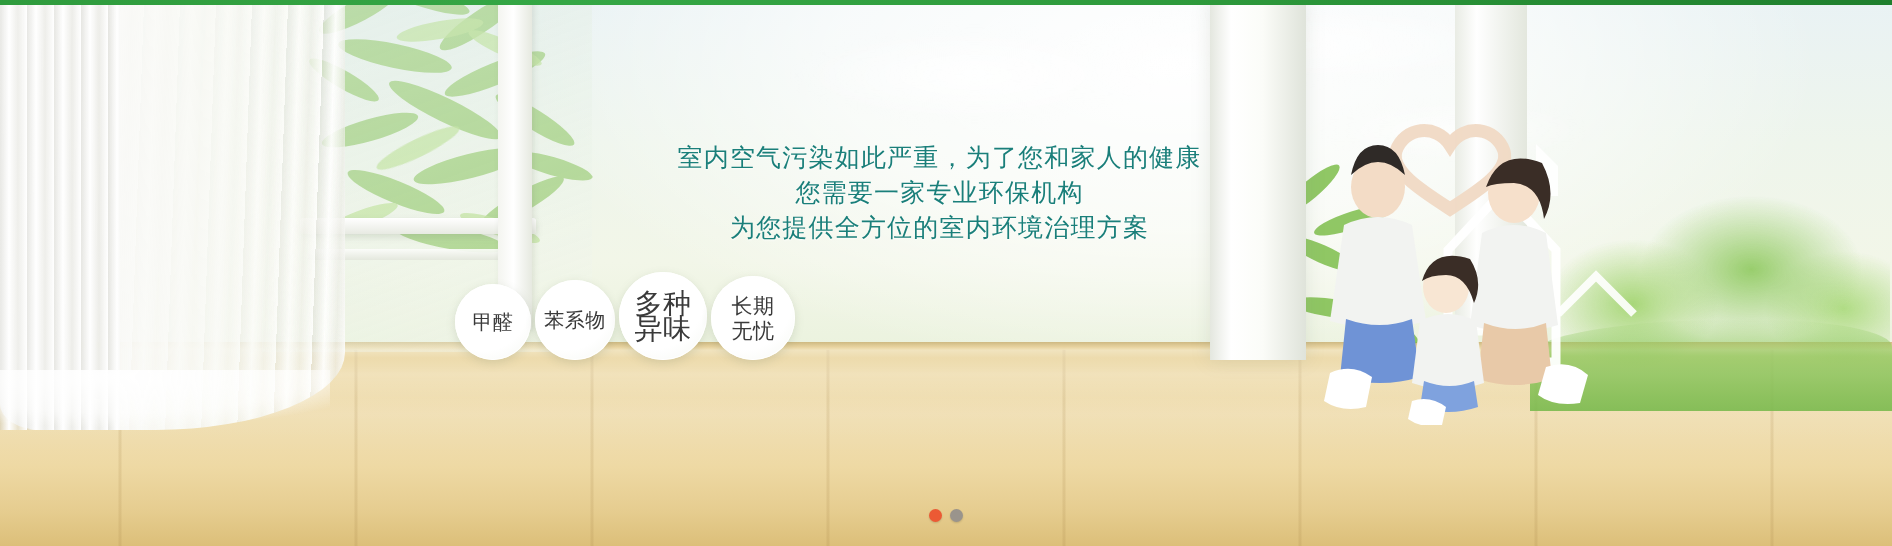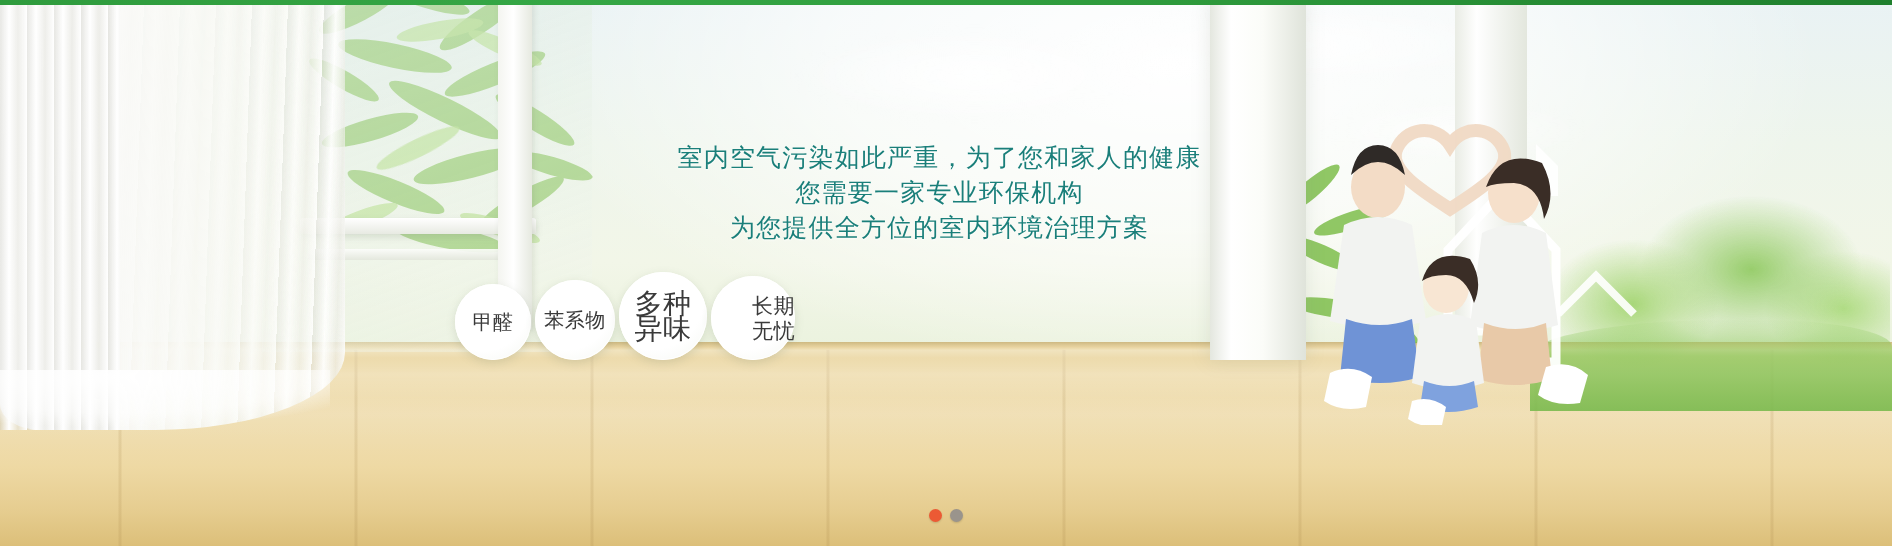--- a/index.html
+++ b/index.html
@@ -204,21 +204,21 @@
     color:#3a3a3a;
     font-size:20px;
     line-height:23px;
     letter-spacing:0.5px;
     text-align:center;
     cursor:pointer;
   }
   .badge.b0 { width:76px; height:76px; }
   .badge.b1 { width:80px; height:80px; }
   .badge.b2 { width:88px; height:88px; font-size:28px; line-height:25px; }
-  .badge.b3 { width:84px; height:84px; font-size:21px; line-height:25px;align-items:flex-end; }
+  .badge.b3 { width:84px; height:84px; font-size:21px; line-height:25px; }
   .badge .bl { display:block; }
 
   
   .dots {
     position:absolute; left:0; bottom:24px; width:1892px;
     display:flex; justify-content:center; align-items:center; gap:8px;
     z-index:55;
   }
   .dot {
     width:13px; height:13px; border-radius:50%;

